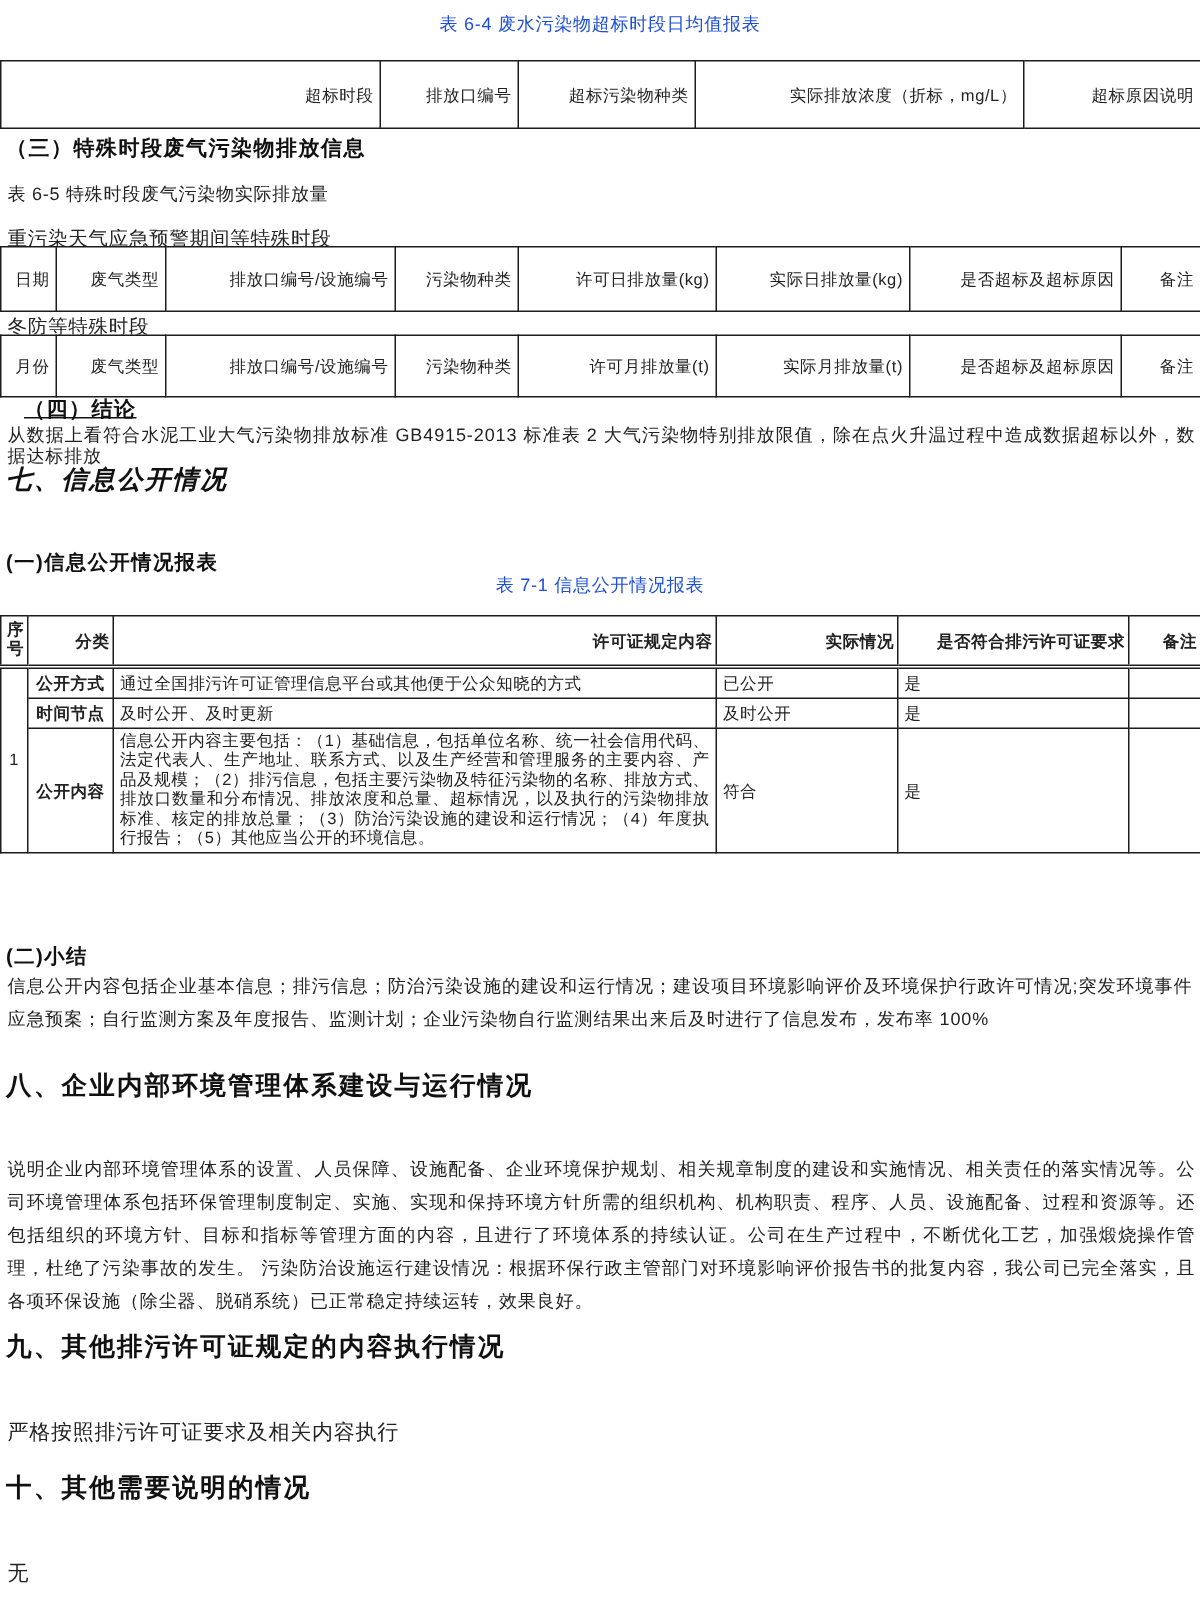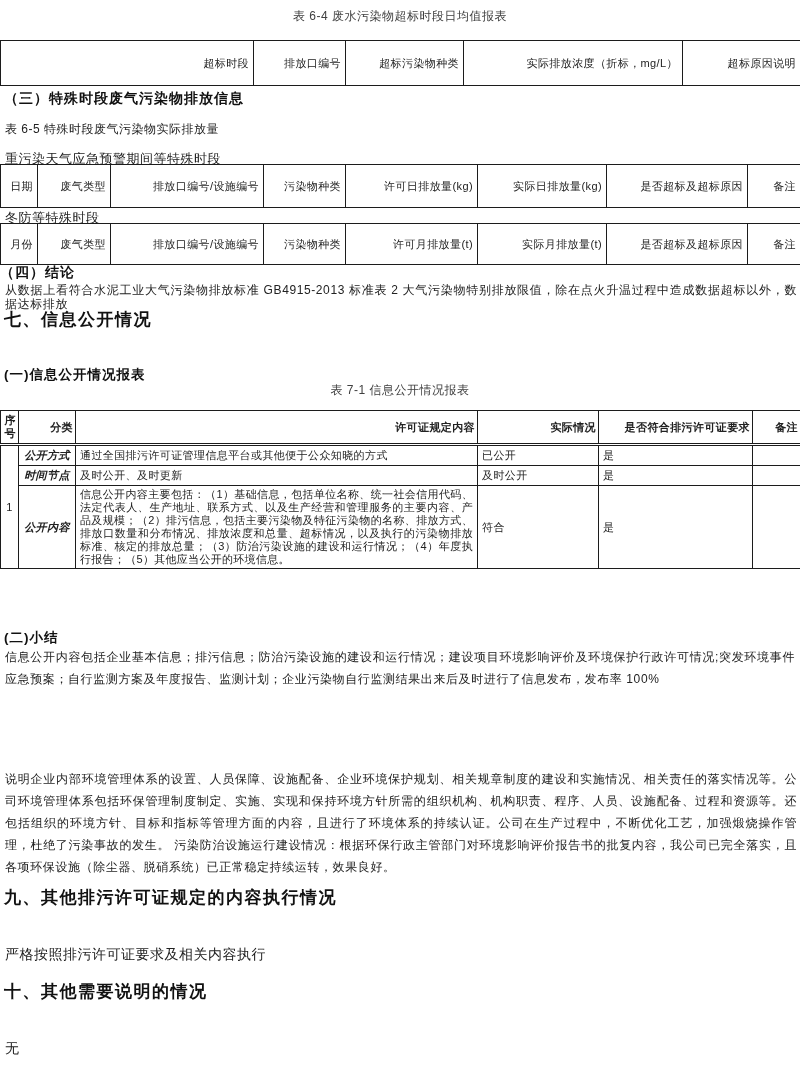--- a/index.html
+++ b/index.html
@@ -5,39 +5,39 @@
   html,body{margin:0;padding:0;background:#ffffff;}
   .page{
     position:relative;
     width:800px;height:1074px;
     background:#ffffff;
     font-family:"Liberation Sans","DejaVu Sans",sans-serif;
     color:#1d1d1d;
     overflow:hidden;
   }
   .abs{position:absolute;}
-  .caption-center{width:100%;text-align:center;font-size:12px;letter-spacing:0.5px;color:#404040;}
+  .caption-center{width:100%;text-align:center;font-size:12px;letter-spacing:0.5px;color:#1d4ed8;}
   .caption-left{font-size:12px;letter-spacing:0.5px;color:#222;}
   .sub-label{font-size:13px;letter-spacing:0.5px;color:#222;}
   .h-big{font-size:17px;font-weight:700;letter-spacing:1.5px;color:#111;}
   .h-sub{font-size:14px;font-weight:700;letter-spacing:1px;color:#111;}
   .h-sub2{font-size:13.5px;font-weight:600;letter-spacing:1px;color:#111;}
   .body-text{font-size:12px;line-height:22px;letter-spacing:0.6px;color:#222;text-align:justify;}
   .body-small{font-size:14px;letter-spacing:0.5px;color:#222;}
 
   table{border-collapse:collapse;table-layout:fixed;width:800px;background:#fff;}
   table, td, th{border:1px solid #1c1c1c;}
   th,td{font-size:11px;font-weight:400;color:#222;padding:2px 4px;overflow:hidden;letter-spacing:0.4px;}
   th{text-align:right;vertical-align:middle;}
   .t64 th{height:40px;}
   .t65a th{height:38px;}
   .t65b th{height:36px;}
   .t71 thead th{height:30px;border-bottom:3px double #1c1c1c;font-weight:700;padding:1px 2px;}
   .t71 td{vertical-align:middle;}
-  .t71 .cat{font-weight:700;text-align:center;font-style:italic;}
+  .t71 .cat{font-weight:700;text-align:center;}
   .t71 .long-cell{vertical-align:top;line-height:13px;letter-spacing:0.3px;text-align:justify;padding:2px 4px;}
   .t71 .serial-cell{text-align:center;padding:0 1px;word-break:break-all;}
   .t71 tbody td{height:auto;}
   .r1 td{height:19px;}
   .r2 td{height:16px;}
   .r3 td{height:101px;}
   .seq-head{word-break:break-all;line-height:13px;margin-left:48px;}
 </style>
 </head>
 <body>
@@ -116,24 +116,24 @@
         <th>排放口编号/设施编号</th>
         <th>污染物种类</th>
         <th>许可月排放量(t)</th>
         <th>实际月排放量(t)</th>
         <th>是否超标及超标原因</th>
         <th>备注</th>
       </tr>
     </thead>
   </table>
 
-  <div class="abs h-sub" style="top:264px;left:0;">（四）结论</div>
+  <div class="abs h-sub" style="top:264px;left:16px;text-decoration:underline;">（四）结论</div>
   <div class="abs body-text" style="top:283px;left:5px;width:792px;line-height:14px;">从数据上看符合水泥工业大气污染物排放标准 GB4915-2013 标准表 2 大气污染物特别排放限值，除在点火升温过程中造成数据超标以外，数据达标排放</div>
 
-  <div class="abs h-big" style="top:308px;left:4px;">七、信息公开情况</div>
+  <div class="abs h-big" style="top:308px;left:4px;font-style:italic;">七、信息公开情况</div>
 
   <div class="abs h-sub2" style="top:366px;left:4px;">(一)信息公开情况报表</div>
 
   <div class="abs caption-center" style="top:382px;left:0;">表 7-1 信息公开情况报表</div>
 
   <table class="abs t71" style="top:410px;left:0;">
     <colgroup>
         <col style="width:18px">
         <col style="width:57px">
         <col style="width:402px">
@@ -173,20 +173,21 @@
         <td>符合</td>
         <td>是</td>
         <td></td>
       </tr>
     </tbody>
   </table>
 
   <div class="abs h-sub2" style="top:629px;left:4px;">(二)小结</div>
   <div class="abs body-text" style="top:646px;left:5px;width:790px;">信息公开内容包括企业基本信息；排污信息；防治污染设施的建设和运行情况；建设项目环境影响评价及环境保护行政许可情况;突发环境事件应急预案；自行监测方案及年度报告、监测计划；企业污染物自行监测结果出来后及时进行了信息发布，发布率 100%</div>
 
+  <div class="abs h-big" style="top:712px;left:4px;">八、企业内部环境管理体系建设与运行情况</div>
   <div class="abs body-text" style="top:768px;left:5px;width:792px;">说明企业内部环境管理体系的设置、人员保障、设施配备、企业环境保护规划、相关规章制度的建设和实施情况、相关责任的落实情况等。公司环境管理体系包括环保管理制度制定、实施、实现和保持环境方针所需的组织机构、机构职责、程序、人员、设施配备、过程和资源等。还包括组织的环境方针、目标和指标等管理方面的内容，且进行了环境体系的持续认证。公司在生产过程中，不断优化工艺，加强煅烧操作管理，杜绝了污染事故的发生。 污染防治设施运行建设情况：根据环保行政主管部门对环境影响评价报告书的批复内容，我公司已完全落实，且各项环保设施（除尘器、脱硝系统）已正常稳定持续运转，效果良好。</div>
 
   <div class="abs h-big" style="top:886px;left:4px;">九、其他排污许可证规定的内容执行情况</div>
   <div class="abs body-small" style="top:946px;left:5px;">严格按照排污许可证要求及相关内容执行</div>
 
   <div class="abs h-big" style="top:980px;left:4px;">十、其他需要说明的情况</div>
   <div class="abs body-small" style="top:1040px;left:5px;">无</div>
 
 </div>
 

